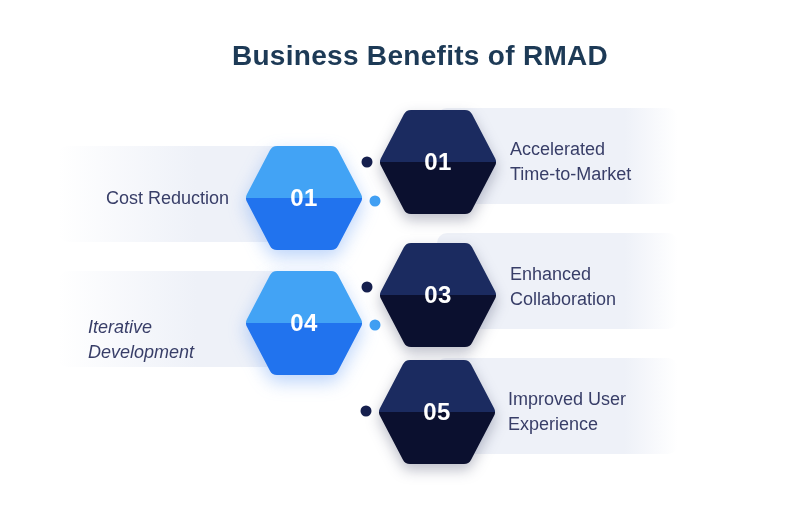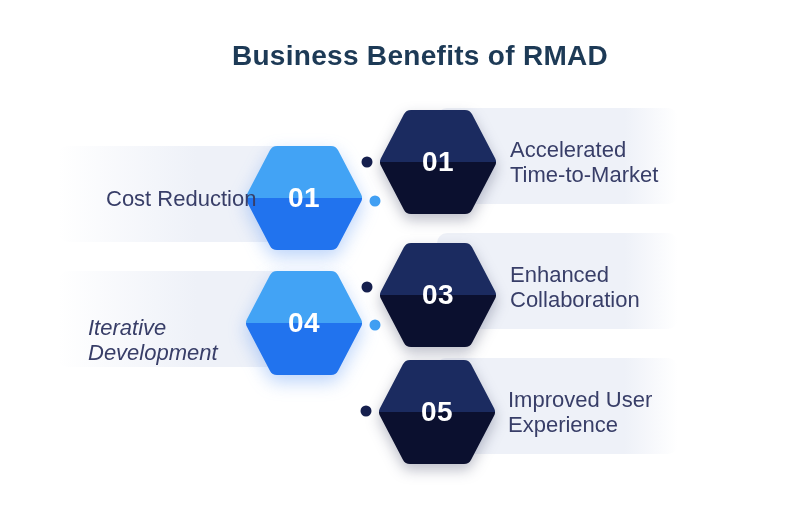--- a/index.html
+++ b/index.html
@@ -52,29 +52,29 @@
   }
   .hex svg { display: block; width: 118px; height: 106px; }
   .hex-dark svg { filter: drop-shadow(0 6px 7px rgba(13, 22, 60, 0.28)); }
   .hex-blue svg { filter: drop-shadow(0 7px 9px rgba(62, 132, 240, 0.35)); }
   .hex-number {
     position: absolute;
     inset: 0;
     display: flex;
     align-items: center;
     justify-content: center;
-    font-size: 28px;
+    font-size: 24px;
     font-weight: bold;
     color: var(--c-number-text, #ffffff);
     letter-spacing: 0.5px;
   }
   .row-label {
     position: absolute;
     transform: translateY(-50%);
-    font-size: 22px;
+    font-size: 18px;
     line-height: 25px;
     color: var(--c-label-text, #383e68);
     z-index: 4;
     white-space: nowrap;
   }
   .dot {
     position: absolute;
     width: 11px;
     height: 11px;
     border-radius: 50%;

